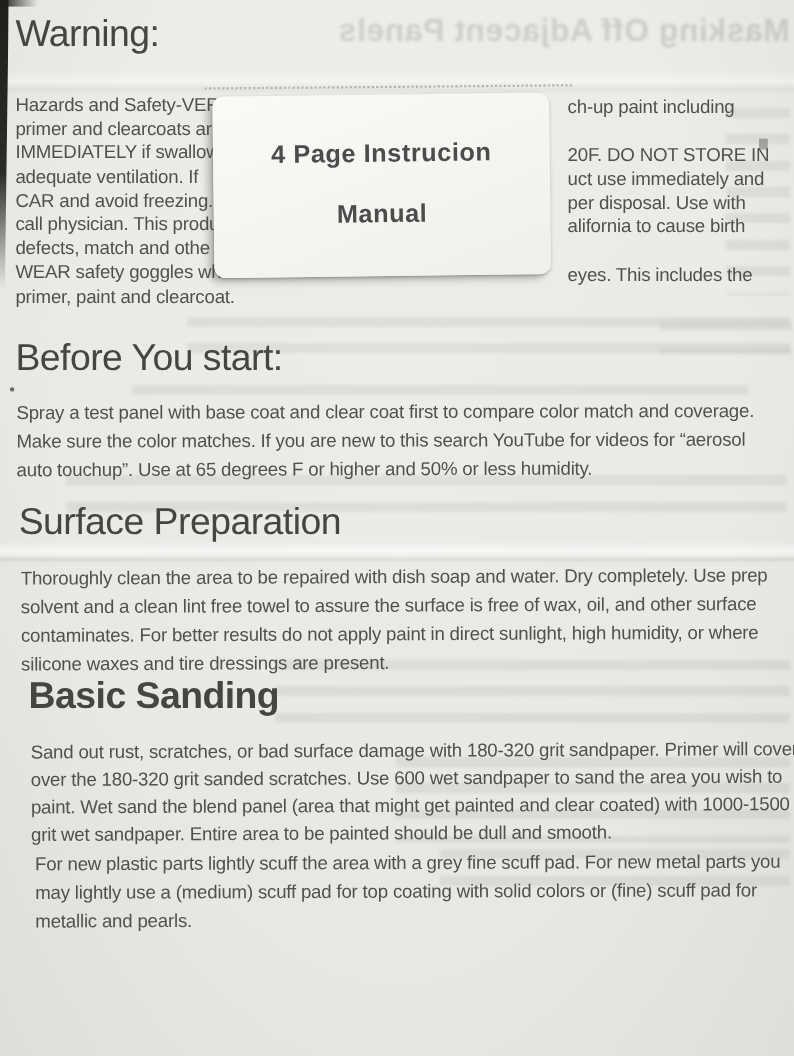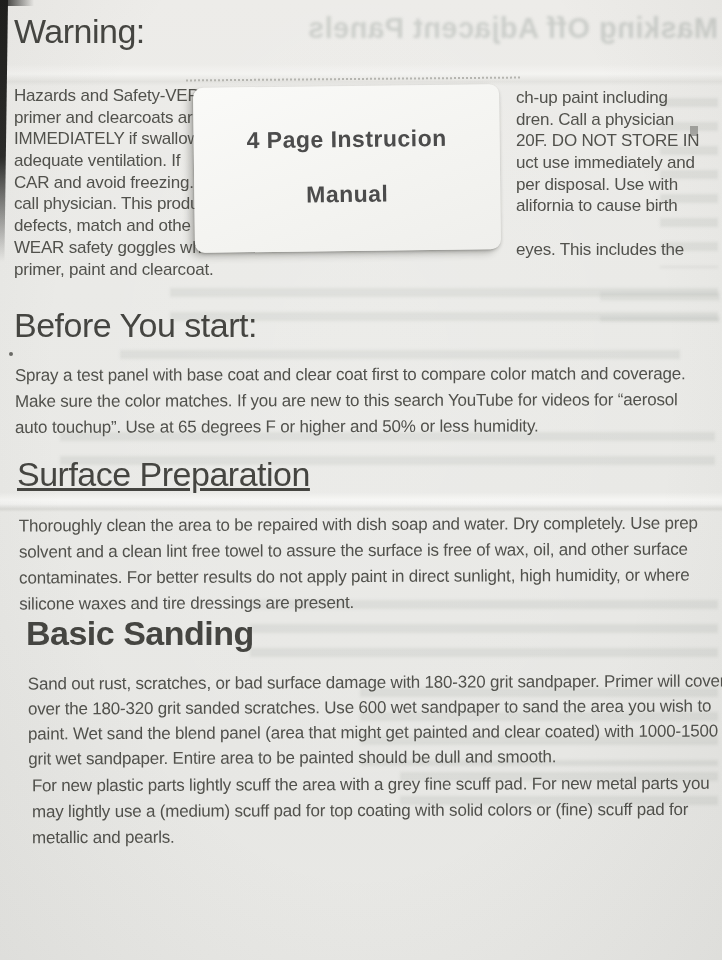--- a/index.html
+++ b/index.html
@@ -95,21 +95,20 @@
   <div class="vignette"></div>
 
   <div class="h1" style="left:14px; top:12px;">Warning:</div>
   <div id="warning-para">
       <div class="line">
         <span class="frag-left">Hazards and Safety-VER</span>
         <span class="frag-right">ch-up paint including</span>
       </div>
       <div class="line">
         <span class="frag-left">primer and clearcoats ar</span>
-        <span class="frag-right">dren. Call a physician</span>
       </div>
       <div class="line">
         <span class="frag-left">IMMEDIATELY if swallow</span>
         <span class="frag-right">20F. DO NOT STORE IN</span>
       </div>
       <div class="line">
         <span class="frag-left">adequate ventilation. If</span>
         <span class="frag-right">uct use immediately and</span>
       </div>
       <div class="line">
@@ -140,21 +139,21 @@
   </div>
 
   <div class="h1" style="left:14px; top:306px;text-align:center;">Before You start:</div>
   <div class="stray-dot"></div>
   <div class="para lh26" style="left:15px; top:362px; width:690px; transform:rotate(-0.15deg);">
       <div class="line">Spray a test panel with base coat and clear coat first to compare color match and coverage.</div>
       <div class="line">Make sure the color matches.  If you are new to this search YouTube for videos for “aerosol</div>
       <div class="line">auto touchup”.  Use at 65 degrees F or higher and 50% or less humidity.</div>
     </div>
 
-  <div class="h1" style="left:17px; top:455px;text-decoration:underline;">Surface Preparation</div>
+  <div class="h1" style="left:17px; top:455px;">Surface Preparation</div>
   <div class="para lh26" style="left:19px; top:512px; width:690px; transform:rotate(-0.25deg);">
       <div class="line">Thoroughly clean the area to be repaired with dish soap and water.  Dry completely. Use prep</div>
       <div class="line">solvent and a clean lint free towel to assure the surface is free of wax, oil, and other surface</div>
       <div class="line">contaminates. For better results do not apply paint in direct sunlight, high humidity, or where</div>
       <div class="line">silicone waxes and tire dressings are present.</div>
     </div>
 
   <div class="h1" style="left:26px; top:614px;font-weight:bold;">Basic Sanding</div>
   <div class="para lh25" style="left:28px; top:670px; width:685px; transform:rotate(-0.25deg);">
       <div class="line">Sand out rust, scratches, or bad surface damage with 180-320 grit sandpaper. Primer will cover</div>

